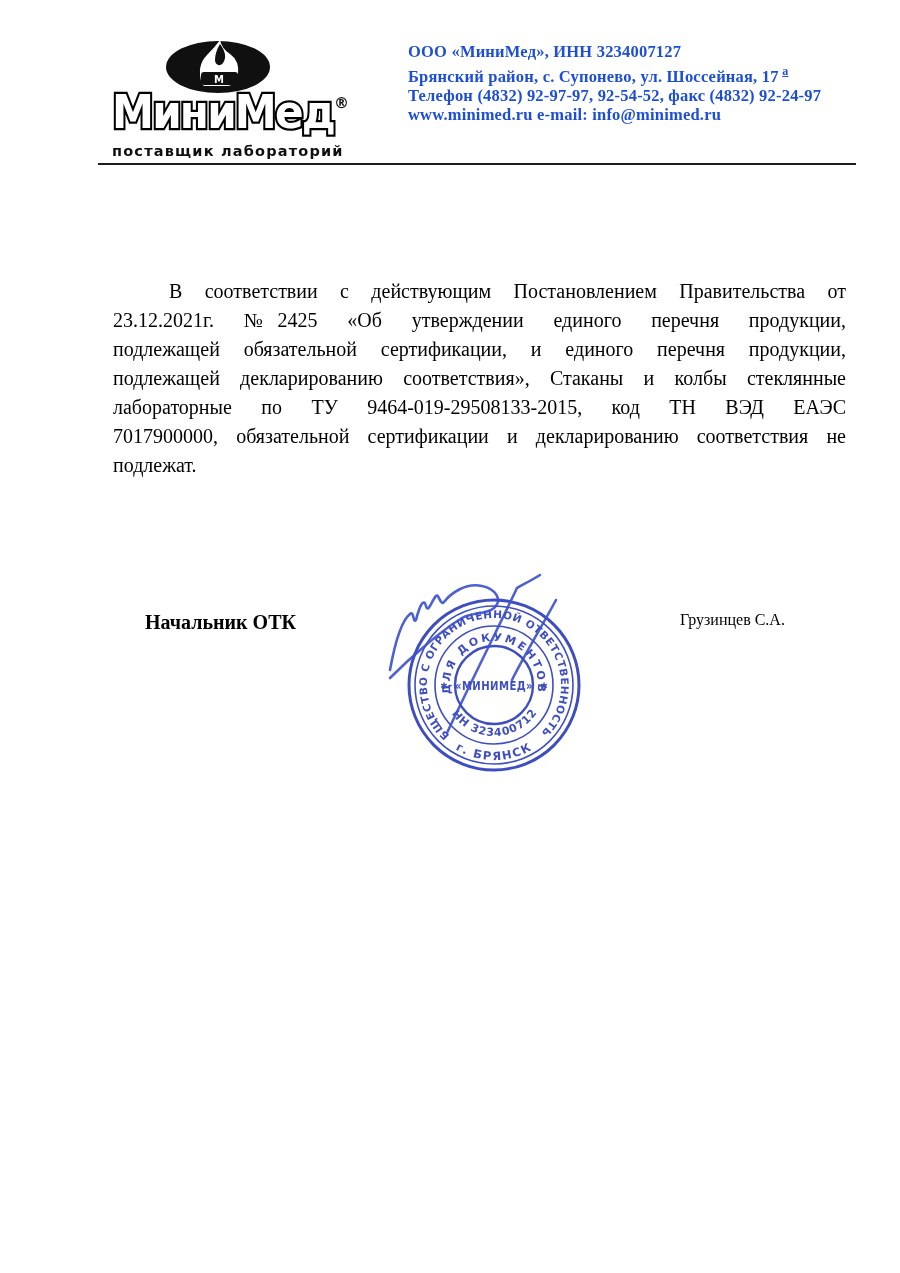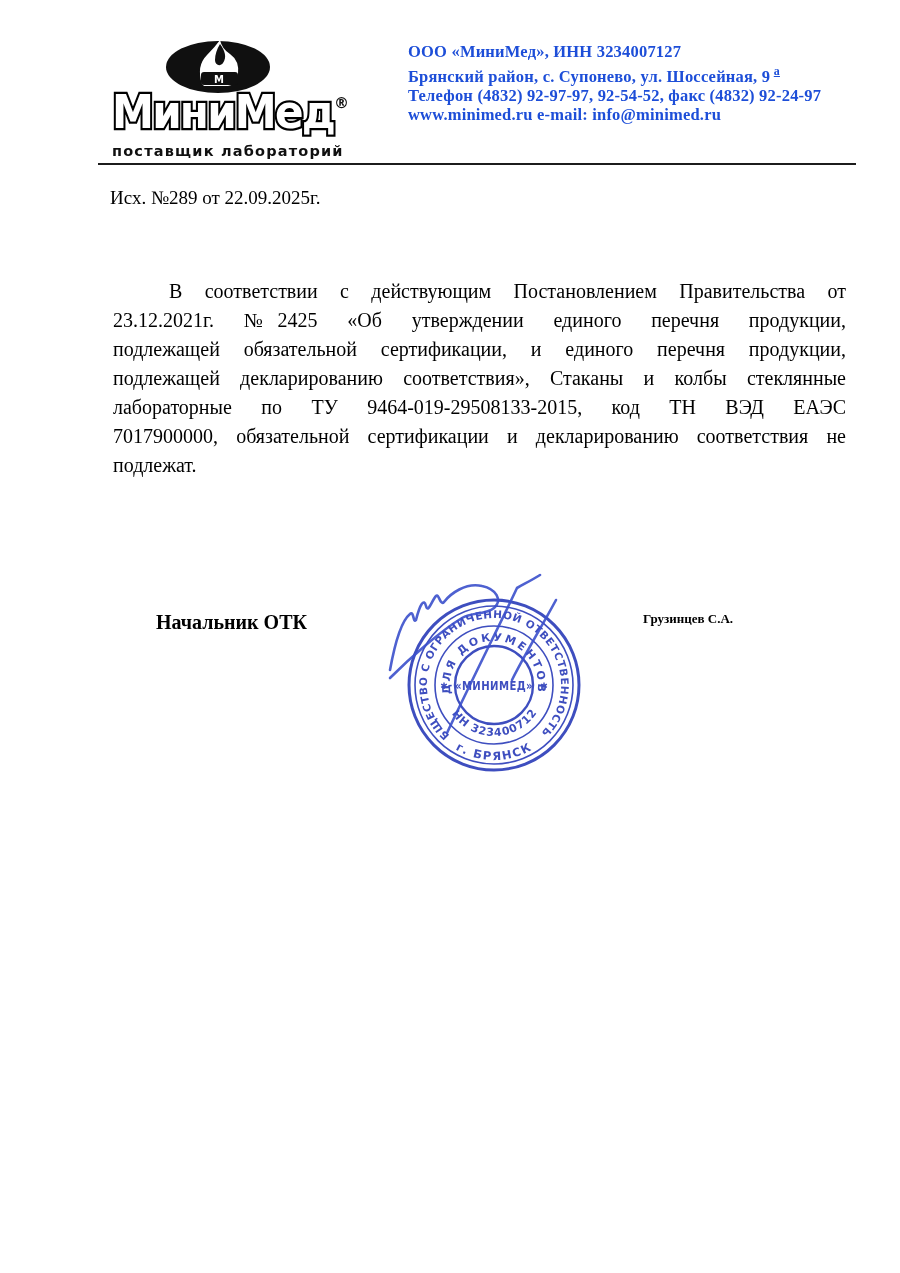--- a/index.html
+++ b/index.html
@@ -27,22 +27,22 @@
   .header-rule { position:absolute; left:98px; top:163px; width:758px; height:2px; background:#1c1c1c; }
   
   .ref-line { position:absolute; left:110px; top:187px; font-size:19px; }
   .letter-title { position:absolute; left:110px; top:228px; width:714px; text-align:center; font-size:19.5px; }
   .letter-body {
     position:absolute; left:113px; top:277px; width:733px;
     font-size:20px; line-height:29px; text-align:justify;
     text-indent:56px; word-spacing:10px;
   }
   
-  .sign-title { position:absolute; left:156px; top:611px; font-size:20px; font-weight:bold; }
-  .sign-name  { position:absolute; left:643px; top:611px; font-size:13px; font-weight:bold; }
+  .sign-title { position:absolute; left:145px; top:611px; font-size:20px; font-weight:bold; }
+  .sign-name  { position:absolute; left:680px; top:611px; font-size:16px; font-weight:normal; }
   .stamp-svg { position:absolute; left:366px; top:560px; width:260px; height:230px; }
   .stamp-text { font-family:"DejaVu Sans", sans-serif; font-weight:bold; }
 </style>
 </head>
 <body>
 
 <div class="page">
 
   <svg class="logo-svg" viewBox="0 0 250 132">
 
@@ -54,31 +54,30 @@
       <text x="113" y="49" font-size="10" font-weight="bold" text-anchor="middle" font-family="DejaVu Sans, sans-serif" fill="#ffffff">М</text>
     </g>
 
     <text x="6" y="94" font-size="46" font-weight="bold" font-family="DejaVu Sans, sans-serif" fill="#ffffff" stroke="#000000" stroke-width="4.5" paint-order="stroke" letter-spacing="-2" textLength="222" lengthAdjust="spacingAndGlyphs">МиниМед</text>
     <text x="228" y="74" font-size="15" font-weight="bold" font-family="DejaVu Sans, sans-serif" fill="#101010">®</text>
     <text x="6" y="122" font-size="14.5" font-weight="bold" font-family="DejaVu Sans, sans-serif" fill="#101010" textLength="232" lengthAdjust="spacing" letter-spacing="1.5">поставщик лабораторий</text>
   </svg>
 
   <div class="company-info">
     <span class="info-line">ООО «МиниМед», ИНН 3234007127</span>
-    <span class="info-line"><span>Брянский район, с. Супонево,  ул. Шоссейная, 9</span> <span class="addr-sup">а</span></span>
+    <span class="info-line"><span>Брянский район, с. Супонево,  ул. Шоссейная, 17</span> <span class="addr-sup">а</span></span>
     <span class="info-line">Телефон (4832) 92-97-97, 92-54-52, факс (4832) 92-24-97</span>
     <span class="info-line info-line-last">
       <span>www.minimed.ru</span>
       <span>e-mail: info@minimed.ru</span>
     </span>
   </div>
 
   <div class="header-rule"></div>
 
-  <div class="ref-line">Исх. №289 от 22.09.2025г.</div>
   <div class="letter-body">В соответствии с действующим Постановлением Правительства от 23.12.2021г. №2425 «Об утверждении единого перечня продукции, подлежащей обязательной сертификации, и единого перечня продукции, подлежащей декларированию соответствия», Стаканы и колбы стеклянные лабораторные по ТУ 9464-019-29508133-2015, код ТН ВЭД ЕАЭС 7017900000, обязательной сертификации и декларированию соответствия не подлежат.</div>
 
   <div class="sign-title">Начальник ОТК</div>
   <div class="sign-name">Грузинцев С.А.</div>
 
   <svg class="stamp-svg" viewBox="0 0 260 230">
     <defs>
       <path id="arc-outer-top" d="M 80.62 172.38 A 67 67 0 1 1 175.38 172.38" fill="none"></path>
       <path id="arc-outer-bottom" d="M 81.82 184.1 A 75 75 0 0 0 174.18 184.1" fill="none"></path>
       <path id="arc-inner-top" d="M 85.5 136.39 A 44 44 0 1 1 170.5 136.39" fill="none"></path>

